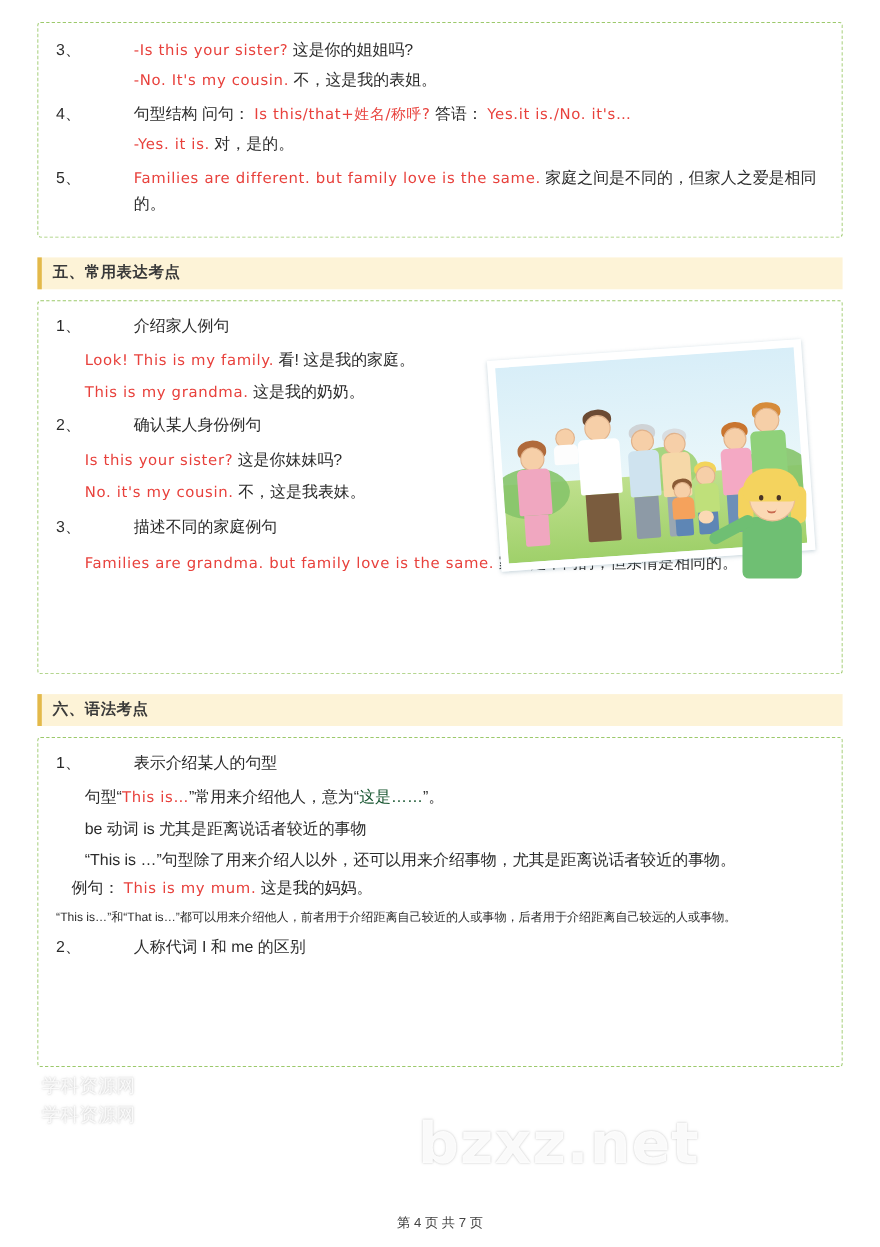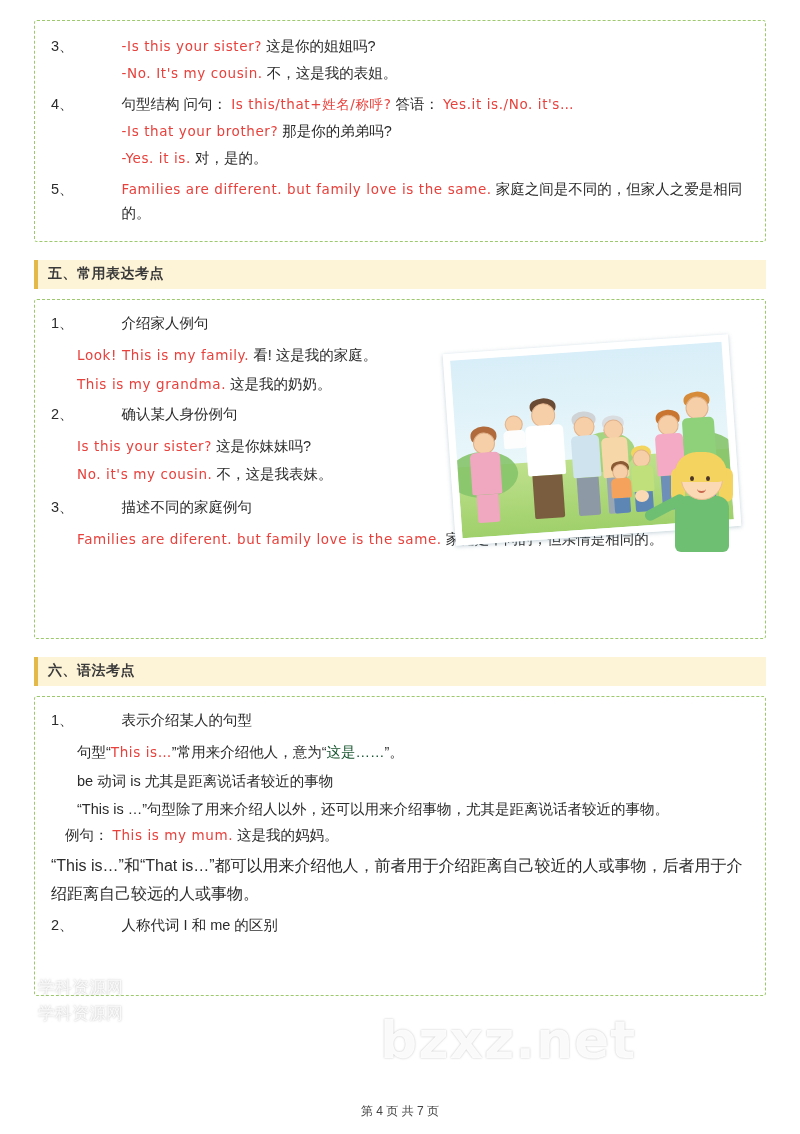--- a/index.html
+++ b/index.html
@@ -245,24 +245,20 @@
     <div class="item">
       <div class="num">4、</div>
       <div class="body">
         <div class="line">
           <span class="cn">句型结构 问句：</span>
           <span class="en">Is this/that+姓名/称呼?</span>
           <span class="cn"> 答语：</span>
           <span class="en">Yes.it is./No. it's…</span>
         </div>
         <div class="line">
-          <span class="en">-Is that your brother?</span>
-          <span class="cn">那是你的弟弟吗?</span>
-        </div>
-        <div class="line">
           <span class="en">-Yes. it is.</span>
           <span class="cn">对，是的。</span>
         </div>
       </div>
     </div>
 
     <div class="item">
       <div class="num">5、</div>
       <div class="body">
         <div class="line">
@@ -313,21 +309,21 @@
     </div>
 
     <div class="item" style="margin-top:8px;">
       <div class="num">3、</div>
       <div class="body">
         <div class="line cn">描述不同的家庭例句</div>
       </div>
     </div>
     <div class="sub">
       <div class="line">
-        <span class="en">Families are diferent. but family love is the same.</span>
+        <span class="en">Families are grandma. but family love is the same.</span>
         <span class="cn">家庭是不同的，但亲情是相同的。</span>
       </div>
     </div>
 
     <div class="figure">
       <div class="photo-frame">
         <div class="photo-sky"></div>
         <div class="photo-ground"></div>
         <div class="bush" style="left:-10px; top:52%; width:70px; height:46px;"></div>
         <div class="bush" style="right:-8px; top:50%; width:66px; height:50px;"></div>
@@ -422,21 +418,21 @@
     </div>
 
     <div class="sub" style="padding-left:14px;">
       <div class="line">
         <span class="cn">例句：</span>
         <span class="en">This is my mum.</span>
         <span class="cn">这是我的妈妈。</span>
       </div>
     </div>
 
-    <div class="line cn" style="margin-top:4px; font-size:16px; line-height:1.75;">“This is…”和“That is…”都可以用来介绍他人，前者用于介绍距离自己较近的人或事物，后者用于介绍距离自己较远的人或事物。</div>
+    <div class="line cn" style="margin-top:4px; font-size:11px; line-height:1.75;">“This is…”和“That is…”都可以用来介绍他人，前者用于介绍距离自己较近的人或事物，后者用于介绍距离自己较远的人或事物。</div>
 
     <div class="item" style="margin-top:6px;">
       <div class="num">2、</div>
       <div class="body">
         <div class="line cn">人称代词 I 和 me 的区别</div>
       </div>
     </div>
   </div>
 
   <div class="wm-small">

